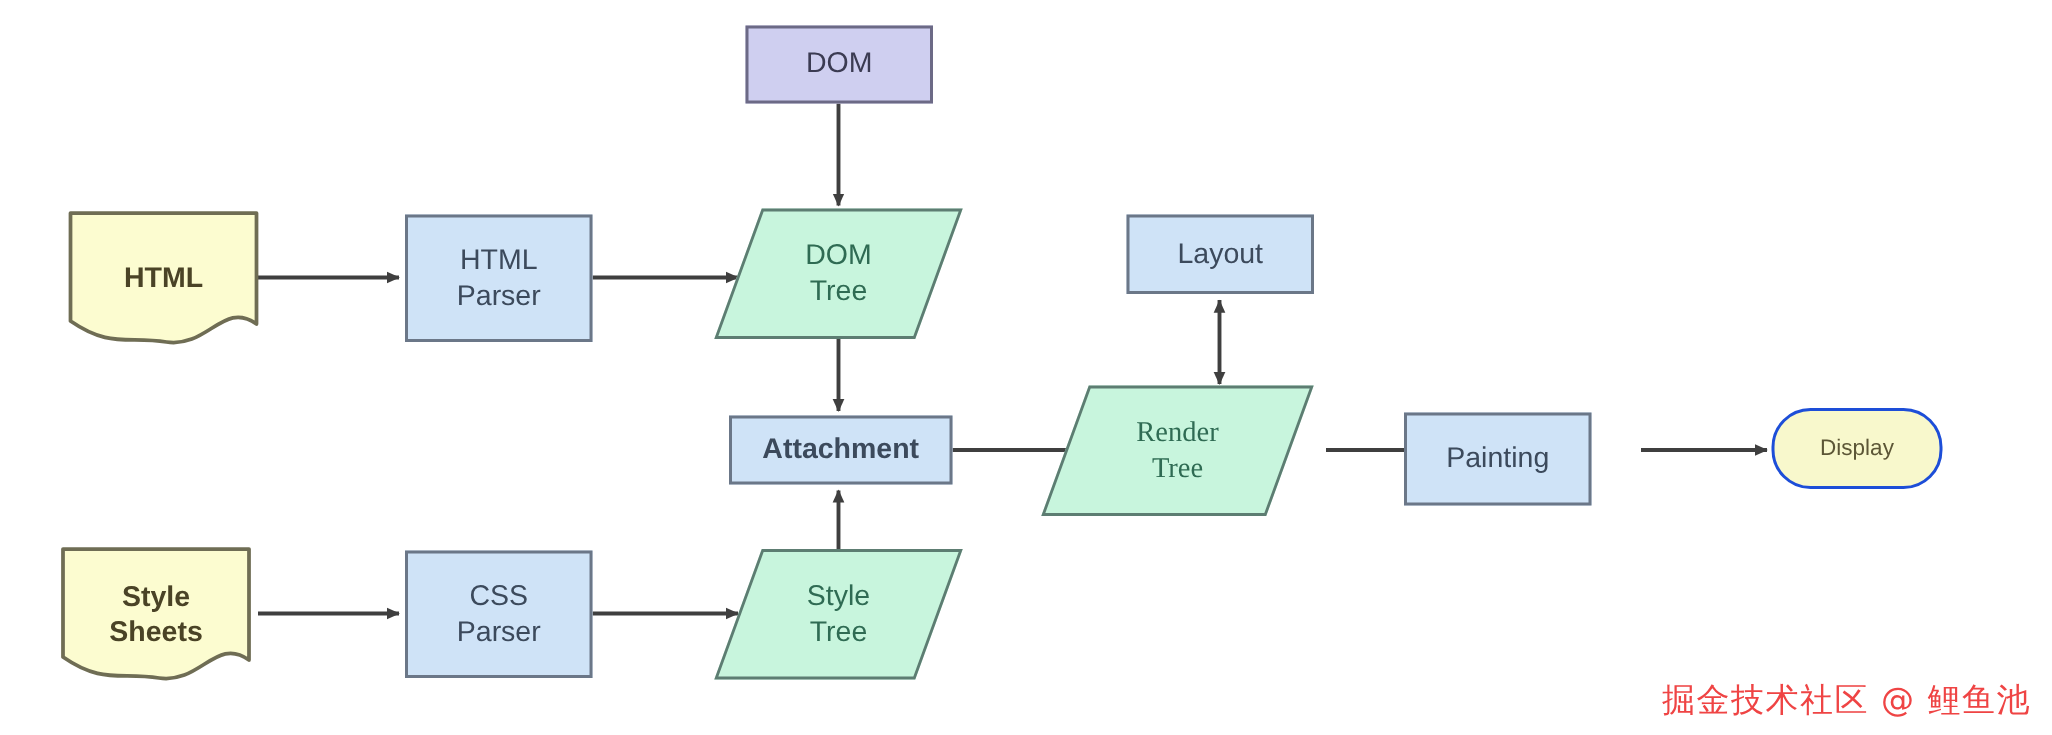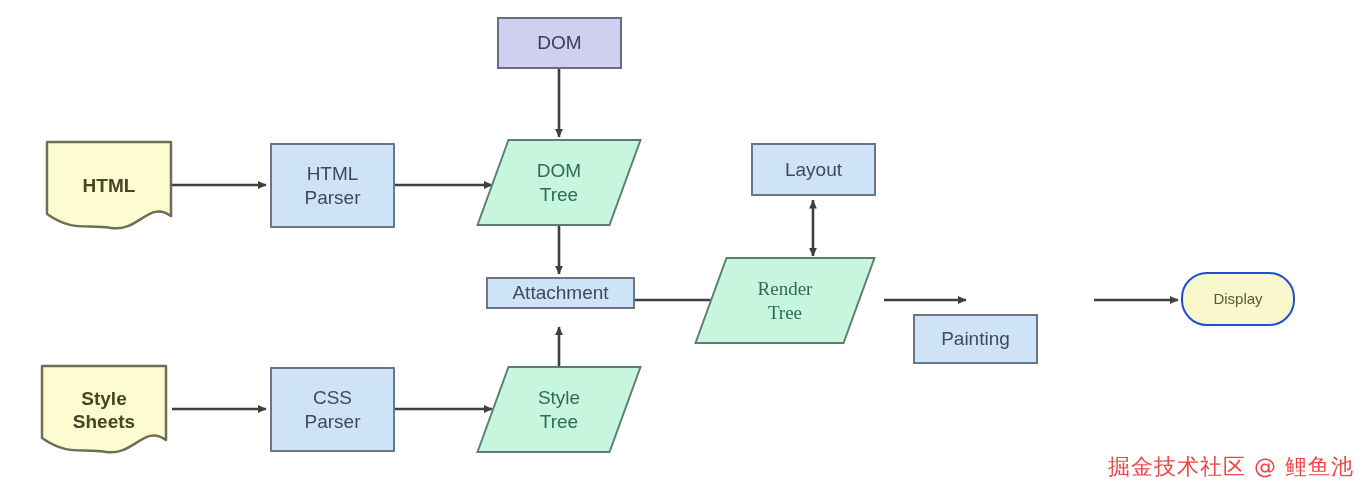--- a/index.html
+++ b/index.html
@@ -158,21 +158,21 @@
   <div class="node box-purple" style="left:497px; top:17px; width:125px; height:52px;">
     <span>DOM</span>
   </div>
 
   <div class="node para" style="left:492px; top:139px; width:134px; height:87px;">
     <span class="para-fill"></span>
     <span class="para-text">DOM
 Tree</span>
   </div>
 
-  <div class="node box-blue" style="left:486px; top:277px; width:149px; height:32px;">
+  <div class="node box-blue" style="left:486px; top:277px; width:149px; height:46px;font-weight:bold;">
     <span>Attachment</span>
   </div>
 
   <div class="node doc" style="left:40px; top:364px; width:128px; height:92px;">
     <svg width="128" height="92" viewBox="0 0 128 92">
       <path d="M2,2 L126,2 L126,76 C104,60 94,92 66,88 C40,84 28,92 2,74 Z" fill="#fcfcd0" stroke="#6f6d54" stroke-width="2.5" stroke-linejoin="round"></path>
     </svg>
     <span class="doc-text">Style
 Sheets</span>
   </div>
@@ -191,21 +191,21 @@
   <div class="node box-blue" style="left:751px; top:143px; width:125px; height:53px;">
     <span>Layout</span>
   </div>
 
   <div class="node para" style="left:710px; top:257px; width:150px; height:87px;font-family:Liberation Serif, serif;">
     <span class="para-fill"></span>
     <span class="para-text">Render
 Tree</span>
   </div>
 
-  <div class="node box-blue" style="left:913px; top:275px; width:125px; height:50px;margin-top:39px;">
+  <div class="node box-blue" style="left:936px; top:275px; width:125px; height:62px;">
     <span>Painting</span>
   </div>
 
   <div class="node stadium" style="left:1181px; top:272px; width:114px; height:54px;">
     <span>Display</span>
   </div>
 
   <div id="watermark">掘金技术社区 @ 鲤鱼池</div>
 
 </div>

